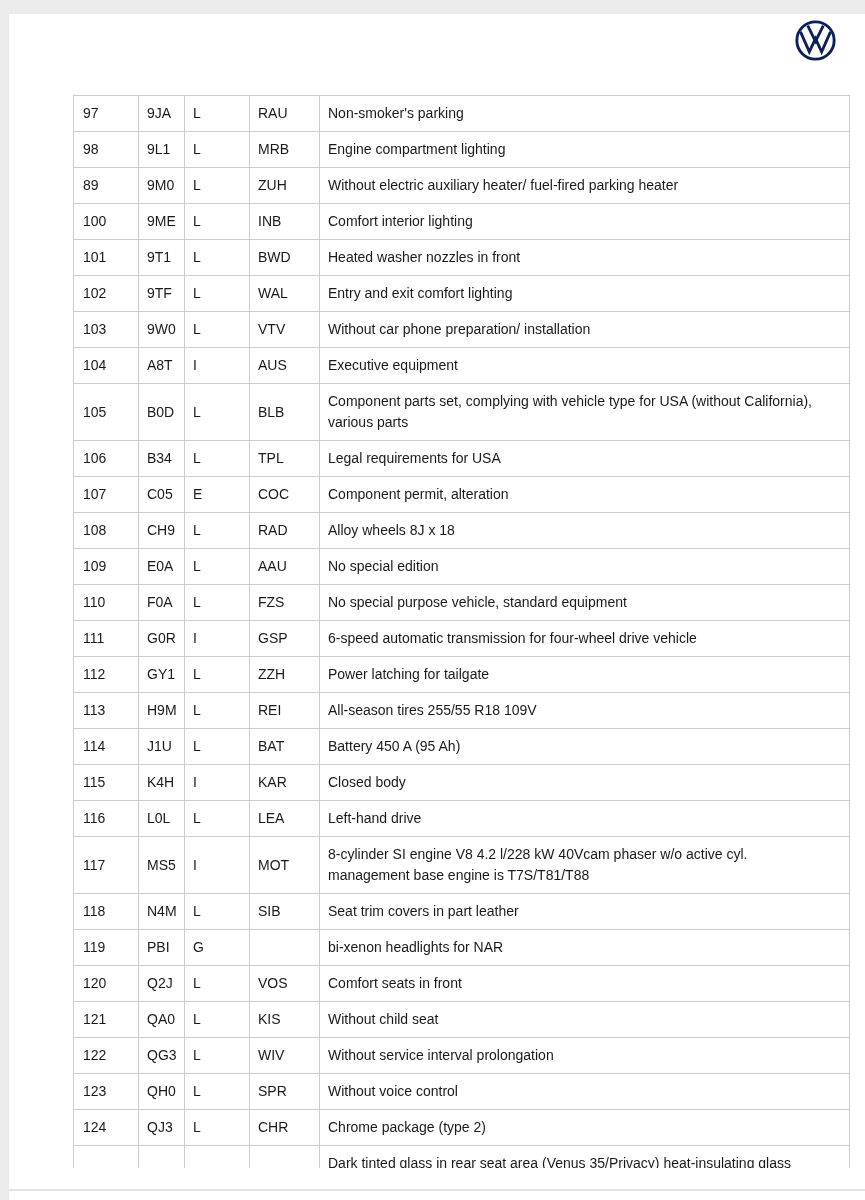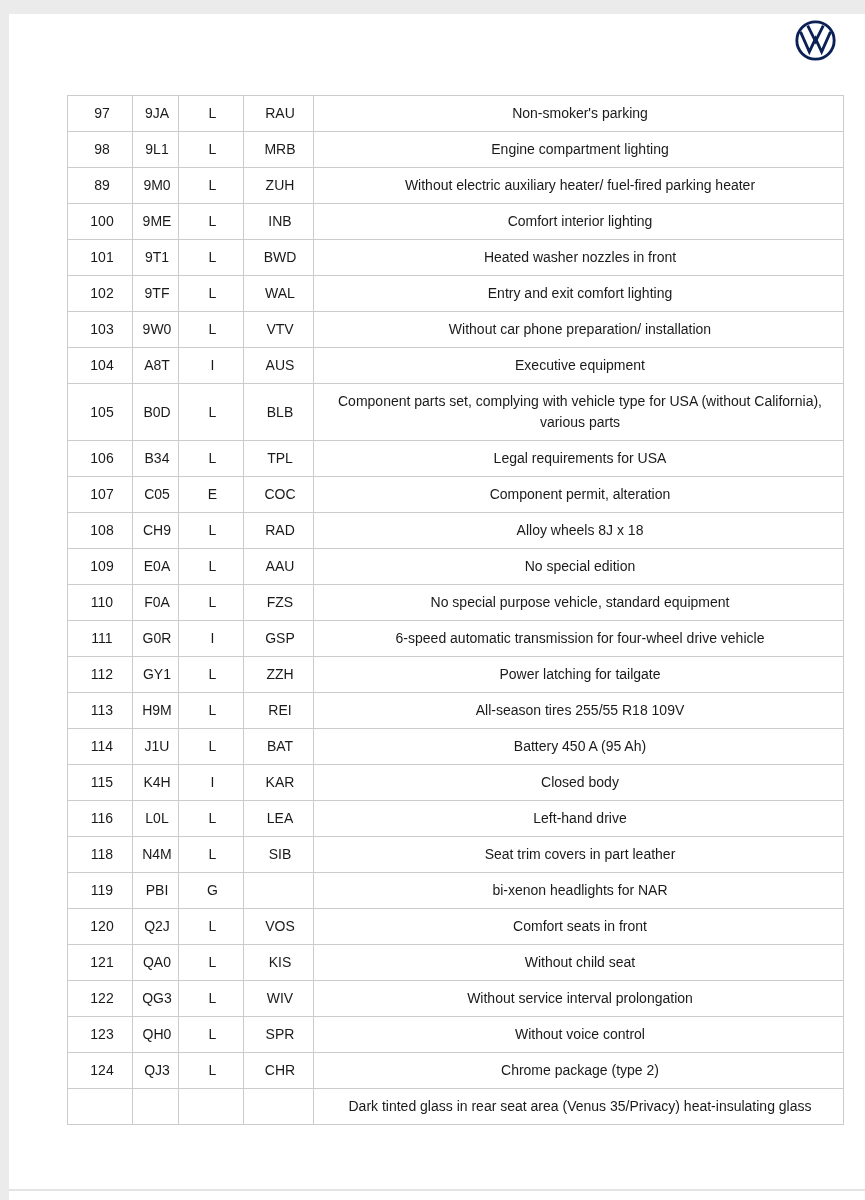--- a/index.html
+++ b/index.html
@@ -13,24 +13,23 @@
   }
   .edge { position: absolute; background: #ebebeb; }
   .edge-top { left: 0; top: 0; width: 865px; height: 14px; }
   .edge-left { left: 0; top: 0; width: 9px; height: 1200px; }
   .page-break { position: absolute; left: 9px; top: 1189px; width: 856px; height: 2px; background: #e4e4e4; }
 
   .logo { position: absolute; left: 795px; top: 20px; width: 41px; height: 41px; }
 
   .table-clip {
     position: absolute;
-    left: 67px; top: 95px;
+    left: 73px; top: 95px;
     width: 778px; height: 1073px;
     overflow: hidden;
-    text-align: center;
   }
   table.equip {
     border-collapse: collapse;
     table-layout: fixed;
     width: 776px;
   }
   table.equip td {
     border: 1px solid #cccccc;
     font-size: 14px;
     line-height: 21px;
@@ -209,20 +208,28 @@
           <td class="c-desc">Closed body</td>
         </tr>
         <tr>
           <td class="c-num">116</td>
           <td class="c-code">L0L</td>
           <td class="c-type">L</td>
           <td class="c-group">LEA</td>
           <td class="c-desc">Left-hand drive</td>
         </tr>
         <tr>
+          <td class="c-num">117</td>
+          <td class="c-code">MS5</td>
+          <td class="c-type">I</td>
+          <td class="c-group">MOT</td>
+          <td class="c-desc">8-cylinder SI engine V8 4.2 l/228 kW 40Vcam phaser w/o active cyl.
+management base engine is T7S/T81/T88</td>
+        </tr>
+        <tr>
           <td class="c-num">118</td>
           <td class="c-code">N4M</td>
           <td class="c-type">L</td>
           <td class="c-group">SIB</td>
           <td class="c-desc">Seat trim covers in part leather</td>
         </tr>
         <tr>
           <td class="c-num">119</td>
           <td class="c-code">PBI</td>
           <td class="c-type">G</td>

